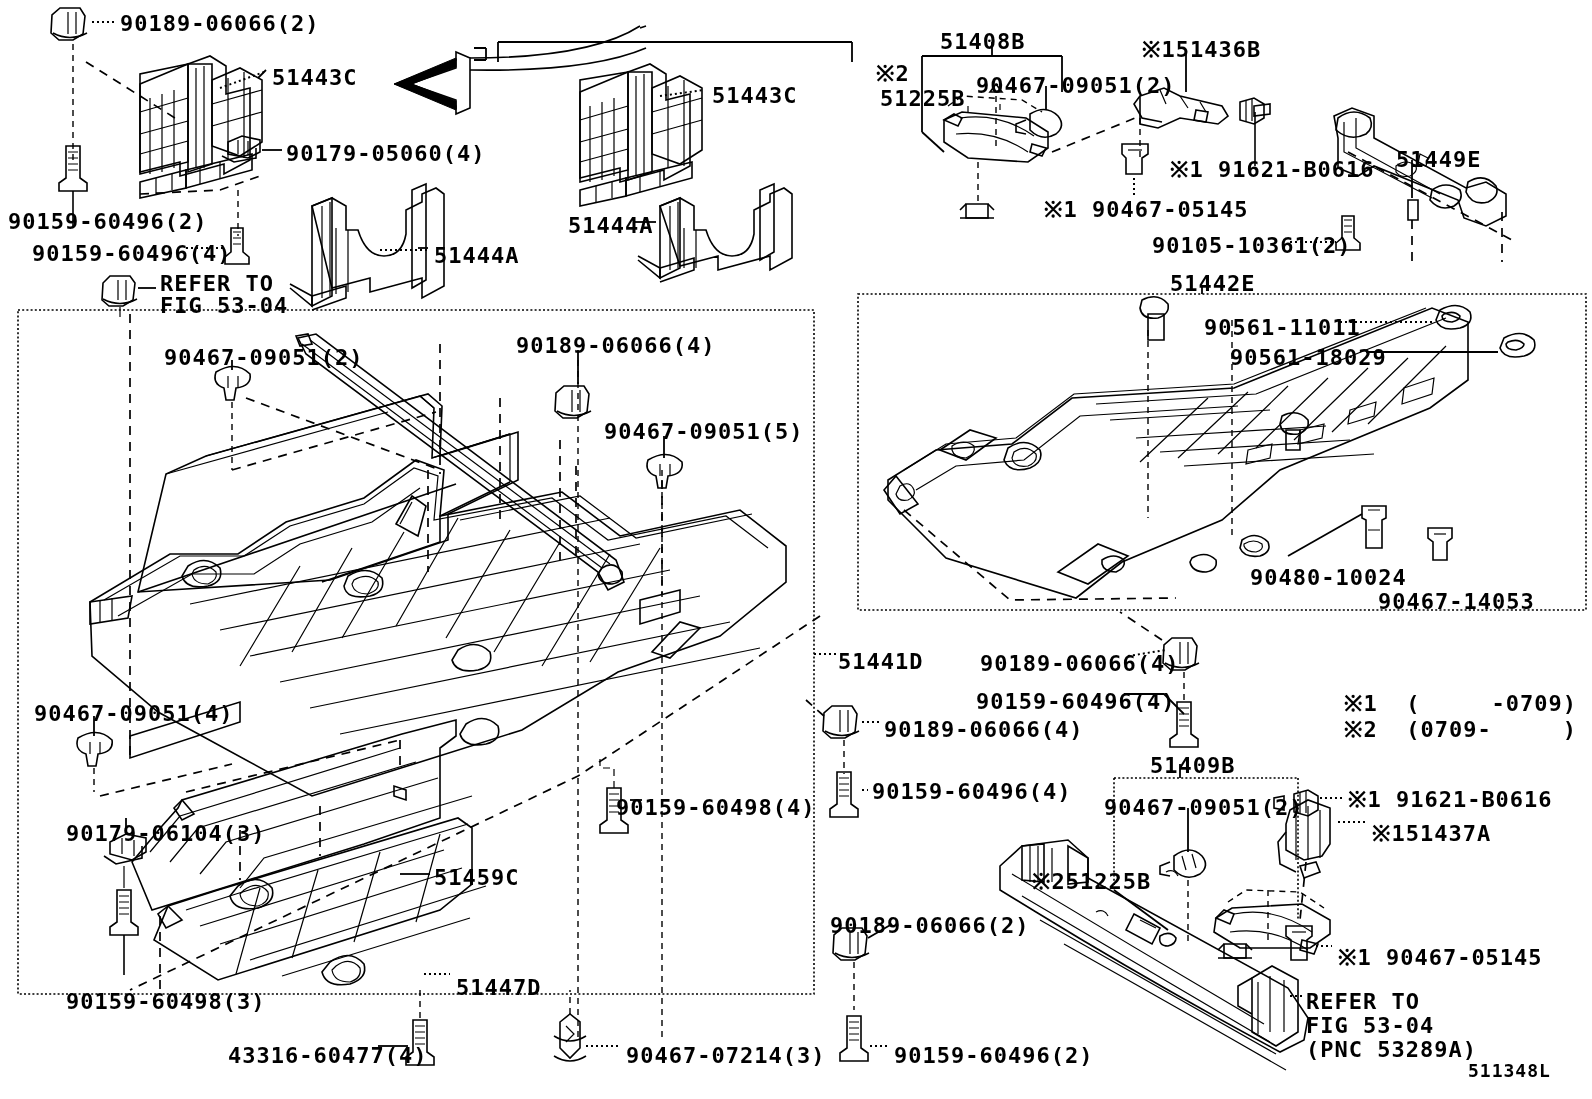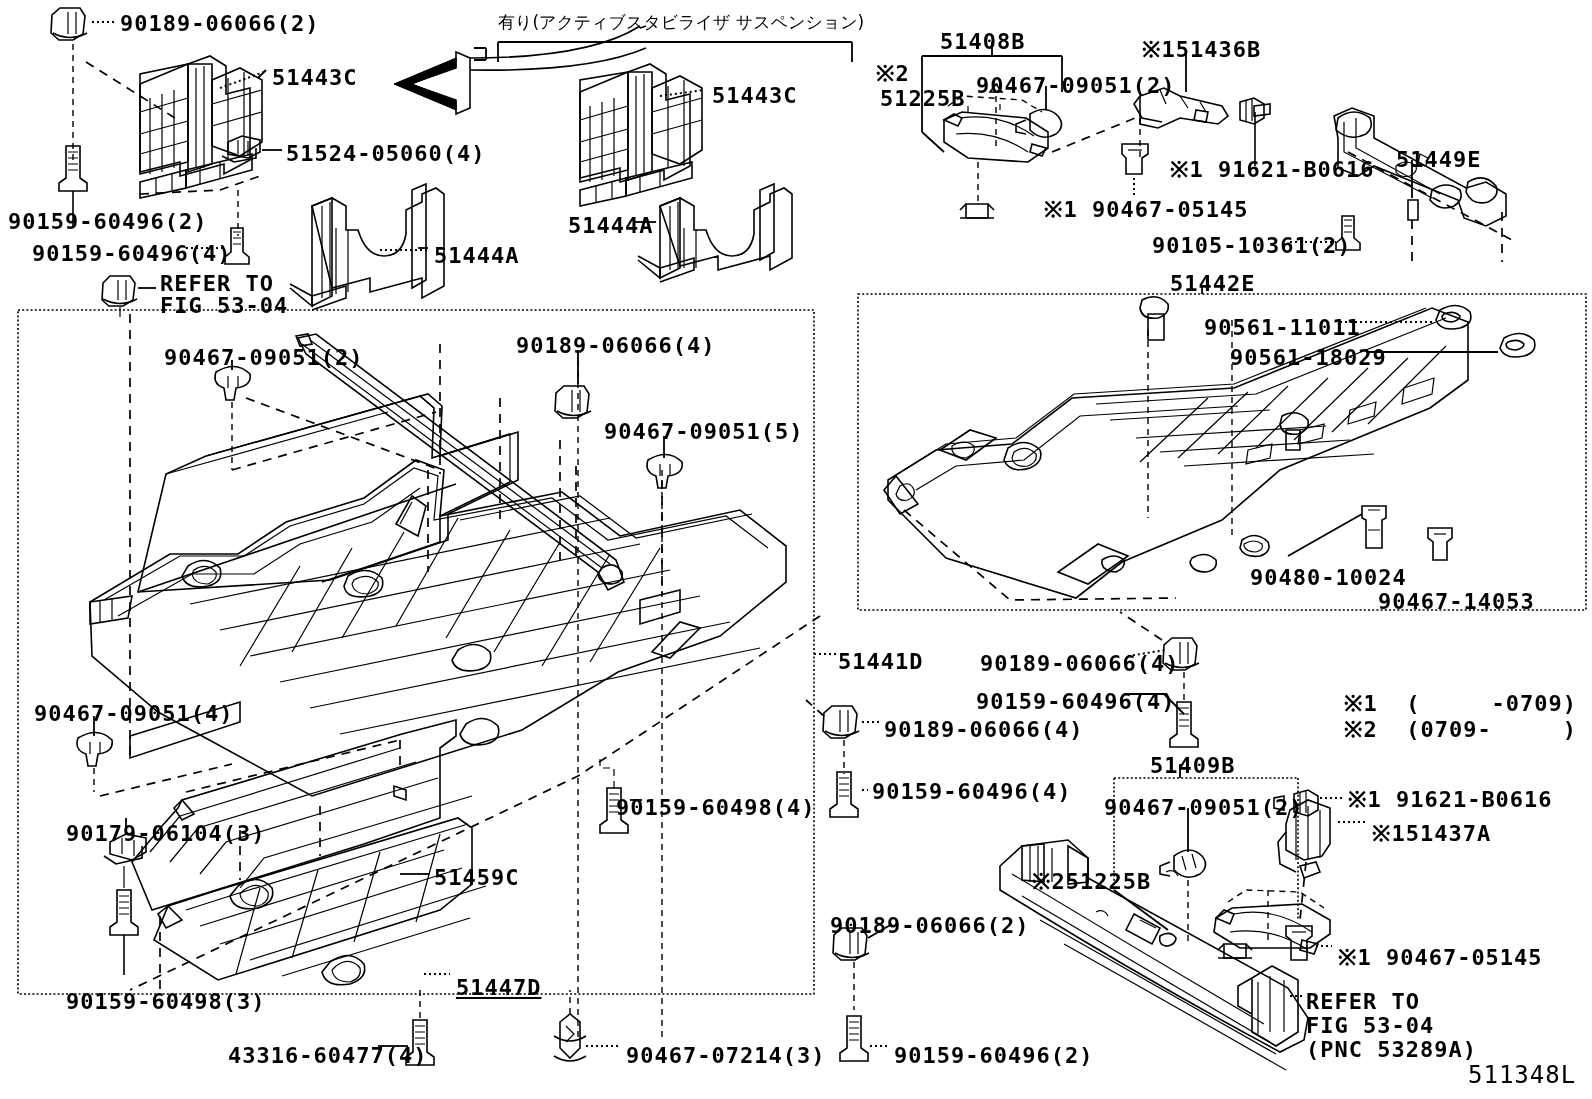--- a/index.html
+++ b/index.html
@@ -31,22 +31,22 @@
     font-weight: bold;
     letter-spacing: 1px;
   }
   .lbl.jp {
     font-family: "DejaVu Sans", "Liberation Sans", sans-serif;
     font-size: 17px;
     font-weight: normal;
     letter-spacing: 0px;
   }
   .lbl.code {
-    font-size: 24px;
-    font-weight: normal;
+    font-size: 18px;
+    font-weight: bold;
     letter-spacing: 1px;
   }
   svg.overlay {
     position: absolute;
     left: 0; top: 0;
     width: 1592px;
     height: 1099px;
     pointer-events: none;
   }
   .art { fill: none; stroke: #000; stroke-width: 1.6; }
@@ -548,21 +548,21 @@
       <path class="art-thin" d="M1258 982 l0 52 M1270 976 l0 56 M1284 980 l0 52"></path>
       <path class="art" d="M1252 978 l-14 8 l0 20 l14 8"></path>
       <path class="art-thin" d="M1096 912 q8 -4 12 4 M1166 872 q8 -4 12 4"></path>
     </g>
     <path class="lead-dot" d="M1290 996 L1302 996"></path>
 
   </svg>
 
   <div class="lbl big" style="left:120px; top:10px;">90189-06066(2)</div>
   <div class="lbl big" style="left:272px; top:64px;">51443C</div>
-  <div class="lbl big" style="left:286px; top:140px;">51524-05060(4)</div>
+  <div class="lbl big" style="left:286px; top:140px;">90179-05060(4)</div>
   <div class="lbl big" style="left:8px;   top:208px;">90159-60496(2)</div>
   <div class="lbl big" style="left:32px;  top:240px;">90159-60496(4)</div>
   <div class="lbl big" style="left:160px; top:270px;">REFER TO</div>
   <div class="lbl big" style="left:160px; top:292px;">FIG 53-04</div>
   <div class="lbl big" style="left:434px; top:242px;">51444A</div>
   <div class="lbl big" style="left:712px; top:82px;">51443C</div>
   <div class="lbl big" style="left:568px; top:212px;">51444A</div>
   <div class="lbl big" style="left:940px; top:28px;">51408B</div>
   <div class="lbl big" style="left:876px; top:60px;">※2</div>
   <div class="lbl big" style="left:880px; top:85px;">51225B</div>
@@ -583,33 +583,32 @@
   <div class="lbl big" style="left:838px; top:648px;">51441D</div>
   <div class="lbl big" style="left:980px; top:650px;">90189-06066(4)</div>
   <div class="lbl big" style="left:976px; top:688px;">90159-60496(4)</div>
   <div class="lbl big" style="left:884px; top:716px;">90189-06066(4)</div>
   <div class="lbl big" style="left:872px; top:778px;">90159-60496(4)</div>
   <div class="lbl big" style="left:34px;  top:700px;">90467-09051(4)</div>
   <div class="lbl big" style="left:66px;  top:820px;">90179-06104(3)</div>
   <div class="lbl big" style="left:434px; top:864px;">51459C</div>
   <div class="lbl big" style="left:616px; top:794px;">90159-60498(4)</div>
   <div class="lbl big" style="left:66px;  top:988px;">90159-60498(3)</div>
-  <div class="lbl big" style="left:456px; top:974px;text-decoration:underline;">51447D</div>
+  <div class="lbl big" style="left:456px; top:974px;">51447D</div>
   <div class="lbl big" style="left:228px; top:1042px;">43316-60477(4)</div>
   <div class="lbl big" style="left:626px; top:1042px;">90467-07214(3)</div>
   <div class="lbl big" style="left:830px; top:912px;">90189-06066(2)</div>
   <div class="lbl big" style="left:894px; top:1042px;">90159-60496(2)</div>
   <div class="lbl big" style="left:1150px; top:752px;">51409B</div>
   <div class="lbl big" style="left:1104px; top:794px;">90467-09051(2)</div>
   <div class="lbl big" style="left:1032px; top:820px;margin-top:48px;">※251225B</div>
   <div class="lbl big" style="left:1348px; top:786px;">※1 91621-B0616</div>
   <div class="lbl big" style="left:1372px; top:820px;text-align:center;">※151437A</div>
   <div class="lbl big" style="left:1338px; top:944px;">※1 90467-05145</div>
   <div class="lbl big" style="left:1306px; top:988px;">REFER TO</div>
   <div class="lbl big" style="left:1306px; top:1012px;">FIG 53-04</div>
   <div class="lbl big" style="left:1306px; top:1036px;">(PNC 53289A)</div>
   <div class="lbl big" style="left:1344px; top:690px;">※1  (     -0709)</div>
   <div class="lbl big" style="left:1344px; top:716px;">※2  (0709-     )</div>
   <div class="lbl code" style="left:1468px; top:1060px;">511348L</div>
 
-  <div class="lbl jp" style="left:498px; top:12px;">有り(アクティブスタビライザ サスペンション)</div>
 
 </div>
 
 </body></html>

